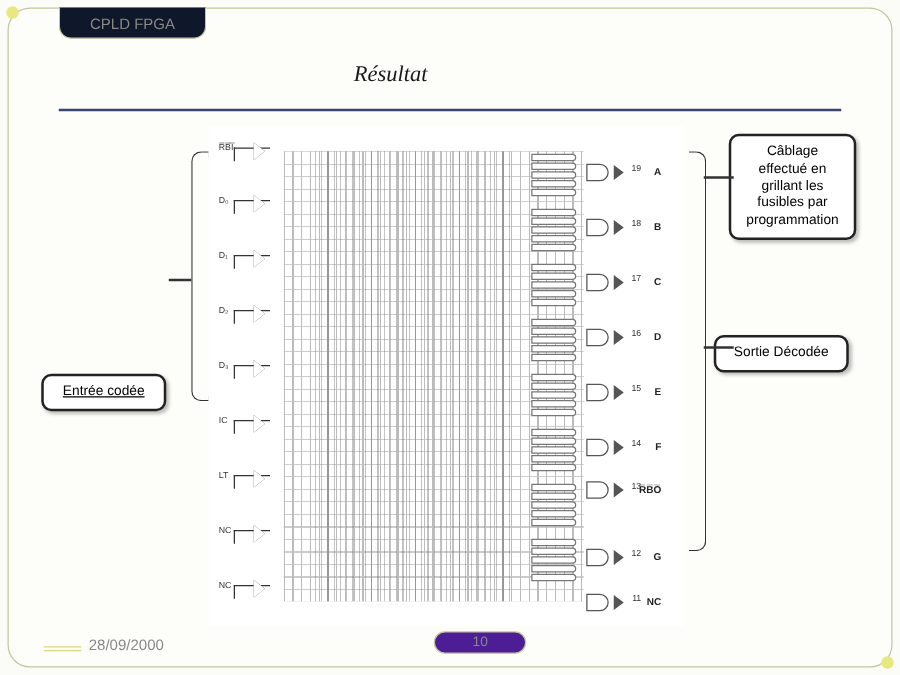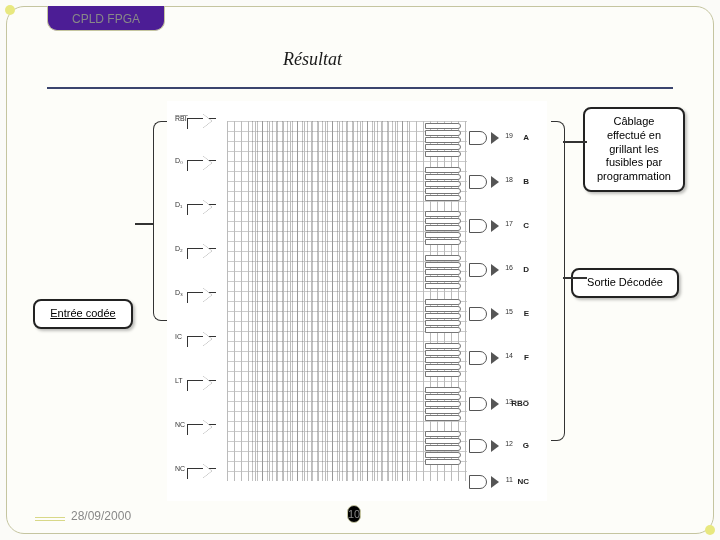--- a/index.html
+++ b/index.html
@@ -28,21 +28,21 @@
   }
   .corner-deco.tl { top: -2px; left: -2px; }
   .corner-deco.br { bottom: -2px; right: -2px; }
   .tab {
     position: absolute;
     top: -1px;
     left: 40px;
     border: 1px solid #c5c5a0;
     border-top: none;
     border-radius: 0 0 10px 10px;
-    background: #4c1d95;
+    background: #0f172a;
     padding: 6px 24px 4px 24px;
     font-size: 12px;
     color: #888;
   }
   .title {
     position: absolute;
     top: 42px;
     left: 276px;
     font-size: 18px;
     font-weight: normal;
@@ -196,22 +196,22 @@
     color: #888;
   }
   .footer-page {
     position: absolute;
     bottom: 10px;
     left: 340px;
     font-size: 11px;
     color: #888;
     border: 1px solid #c5c5a0;
     border-radius: 10px;
-    padding: 2px 0;
-    background: #000000;
+    padding: 2px 30px;
+    background: #4c1d95;
   }
   .footer-ornament {
     position: absolute;
     bottom: 12px;
     left: 28px;
     width: 30px; height: 4px;
     border-top: 1px solid #d8d888;
     border-bottom: 1px solid #d8d888;
   }
 </style>
@@ -357,21 +357,21 @@
         <div class="buf"></div>
         <span class="num">15</span>
         <span class="lbl">E</span>
       </div>
     <div class="output-block" style="top:250px">
         <div class="gate"></div>
         <div class="buf"></div>
         <span class="num">14</span>
         <span class="lbl">F</span>
       </div>
-    <div class="output-block" style="top:296px">
+    <div class="output-block" style="top:284px">
         <div class="gate"></div>
         <div class="buf"></div>
         <span class="num">13</span>
         <span class="lbl">R̅B̅O̅</span>
       </div>
     <div class="output-block" style="top:338px">
         <div class="gate"></div>
         <div class="buf"></div>
         <span class="num">12</span>
         <span class="lbl">G</span>

